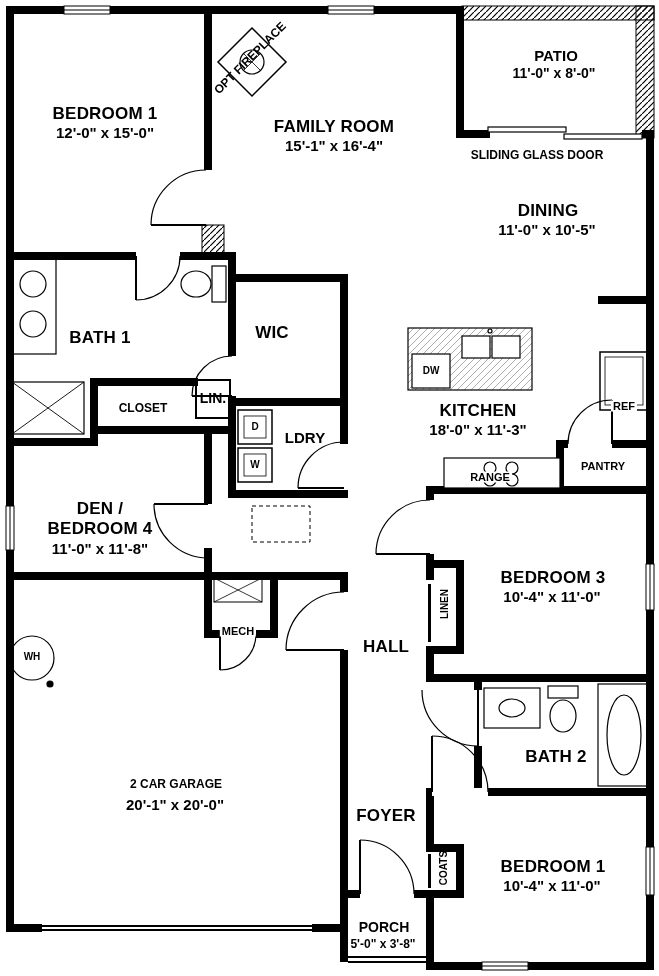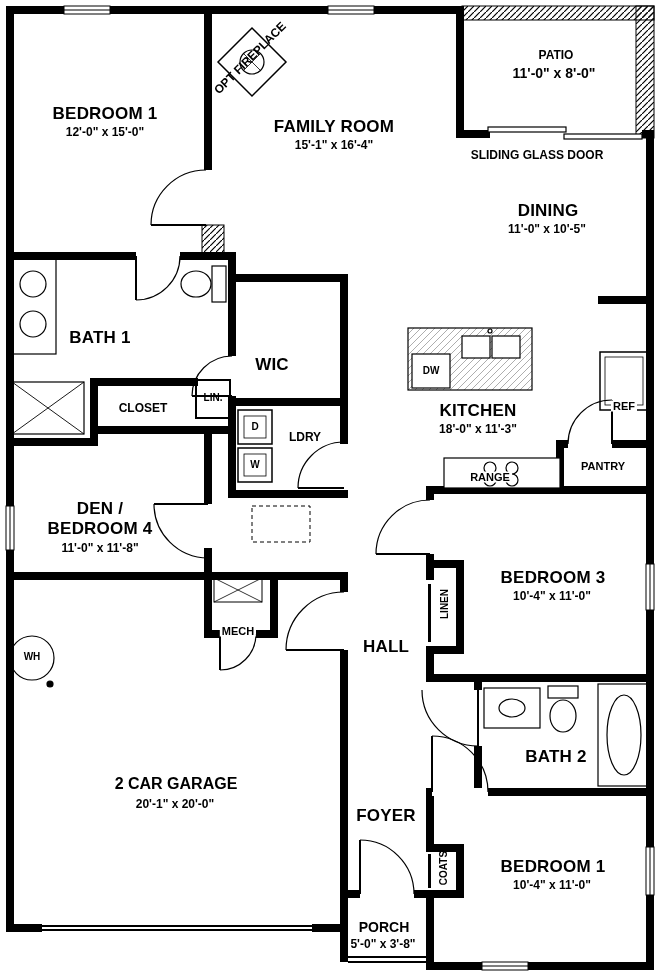--- a/index.html
+++ b/index.html
@@ -1,28 +1,28 @@
 <!DOCTYPE html>
 <html><head>
 <meta charset="utf-8">
 <style>
   html,body{margin:0;padding:0;background:#fff;}
   .plan{position:relative;width:659px;height:976px;background:#fff;overflow:hidden;
         font-family:"Liberation Sans",sans-serif;}
   .plan svg{position:absolute;left:0;top:0;}
   .lbl{position:absolute;transform:translate(-50%,-50%);font-weight:700;color:#000;
        white-space:nowrap;line-height:1;}
-  .s18{font-size:16px;}
+  .s18{font-size:12px;}
   .s17{font-size:17px;letter-spacing:.2px;}
-  .s15{font-size:12px;}
+  .s15{font-size:15px;}
   .s14{font-size:14px;}
   .s12{font-size:12px;}
   .s11{font-size:11px;}
   .s10{font-size:10px;}
-  .s9{font-size:10px;}
+  .s9{font-size:14px;}
   .rot90{transform:translate(-50%,-50%) rotate(-90deg);}
   .rot45{transform:translate(-50%,-50%) rotate(-45deg);}
   .wbg{background:#fff;padding:0 2px;margin-top:24px;}
 </style>
 </head>
 <body>
 
 <div class="plan">
 
   <svg width="659" height="976" viewBox="0 0 659 976">
@@ -281,21 +281,21 @@
 
   <div class="lbl s15" style="left:556px;top:55px">PATIO</div>
   <div class="lbl s14" style="left:554px;top:73px">11'-0" x 8'-0"</div>
 
   <div class="lbl s12" style="left:537px;top:155px">SLIDING GLASS DOOR</div>
 
   <div class="lbl s17" style="left:548px;top:210px">DINING</div>
   <div class="lbl s15" style="left:547px;top:229px">11'-0" x 10'-5"</div>
 
   <div class="lbl s17" style="left:100px;top:337px">BATH 1</div>
-  <div class="lbl s17" style="left:272px;top:364px">WIC</div>
+  <div class="lbl s17" style="left:272px;top:332px">WIC</div>
   <div class="lbl s12" style="left:143px;top:408px">CLOSET</div>
   <div class="lbl s9" style="left:213px;top:398px">LIN.</div>
   <div class="lbl s15" style="left:305px;top:437px">LDRY</div>
 
   <div class="lbl s10" style="left:255px;top:427px">D</div>
   <div class="lbl s10" style="left:255px;top:465px">W</div>
 
   <div class="lbl s17" style="left:478px;top:410px">KITCHEN</div>
   <div class="lbl s15" style="left:478px;top:429px">18'-0" x 11'-3"</div>
   <div class="lbl s10" style="left:431px;top:371px">DW</div>

